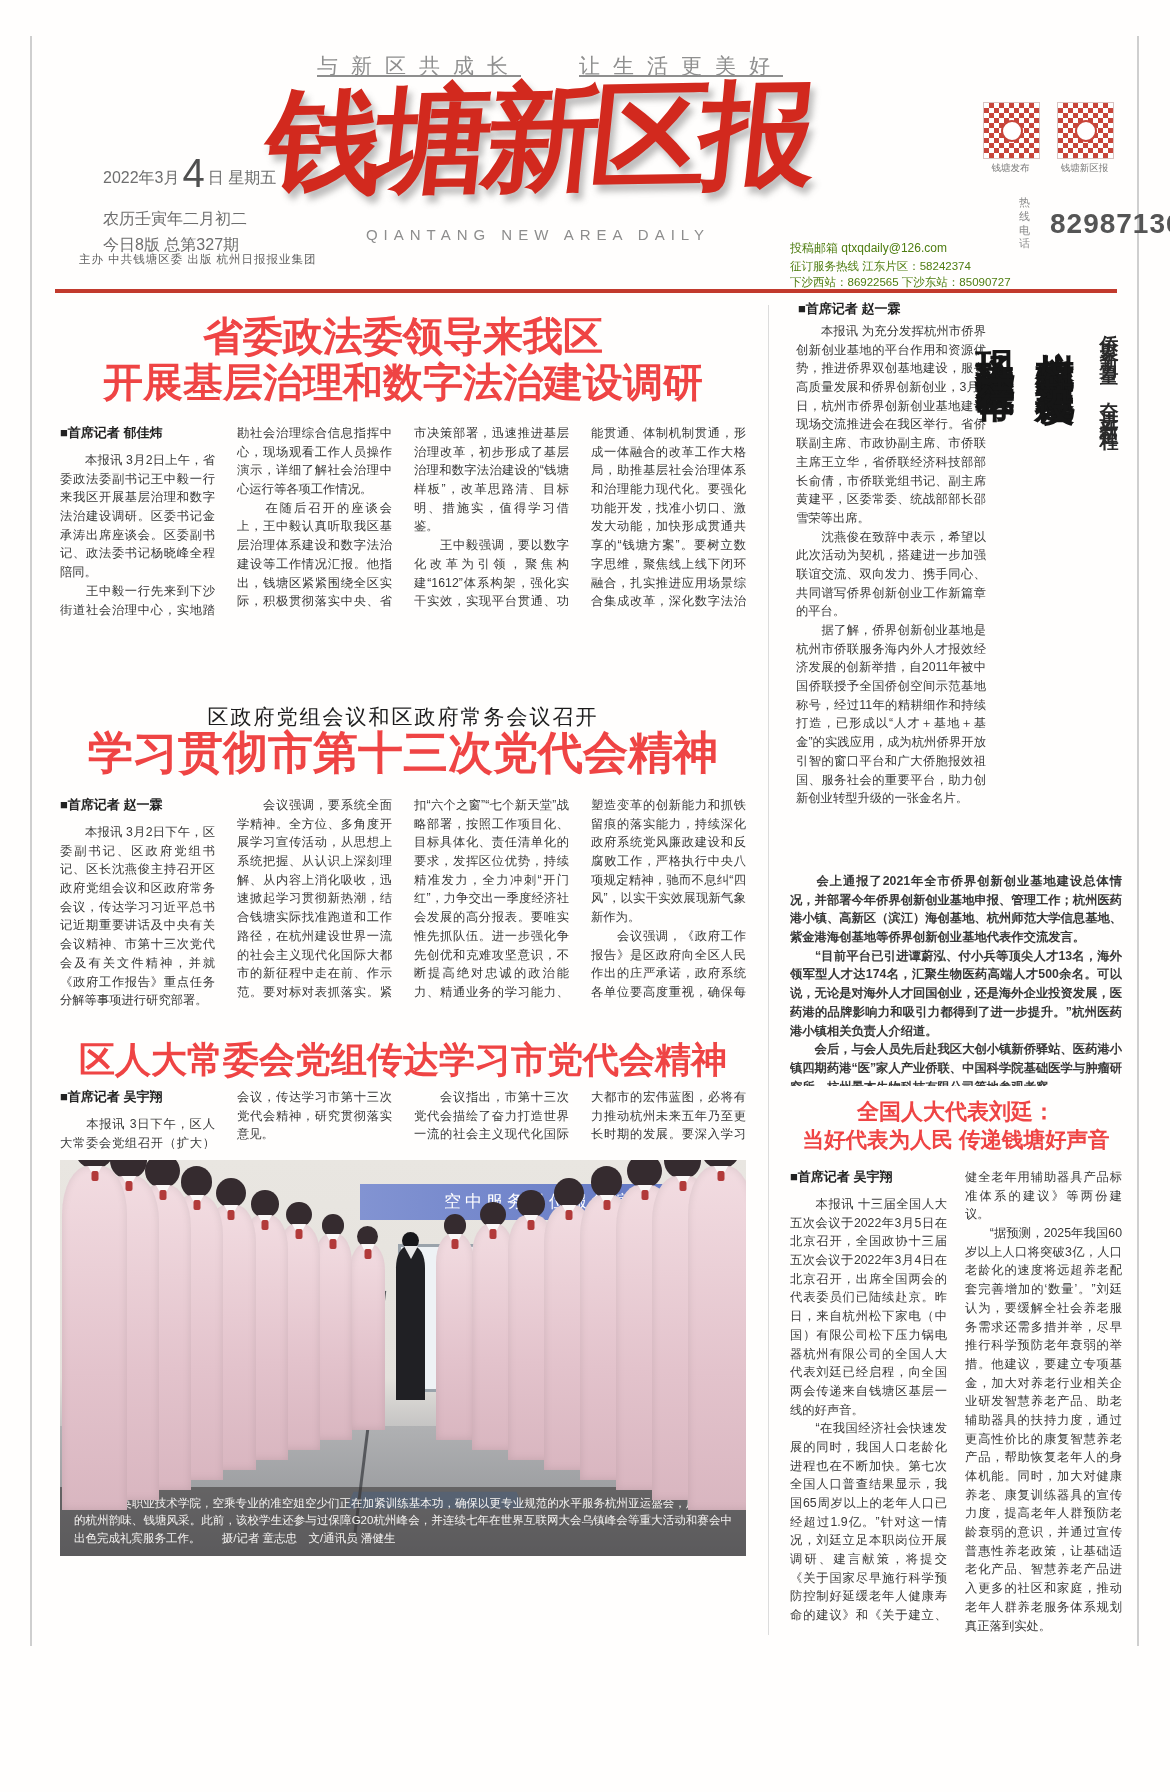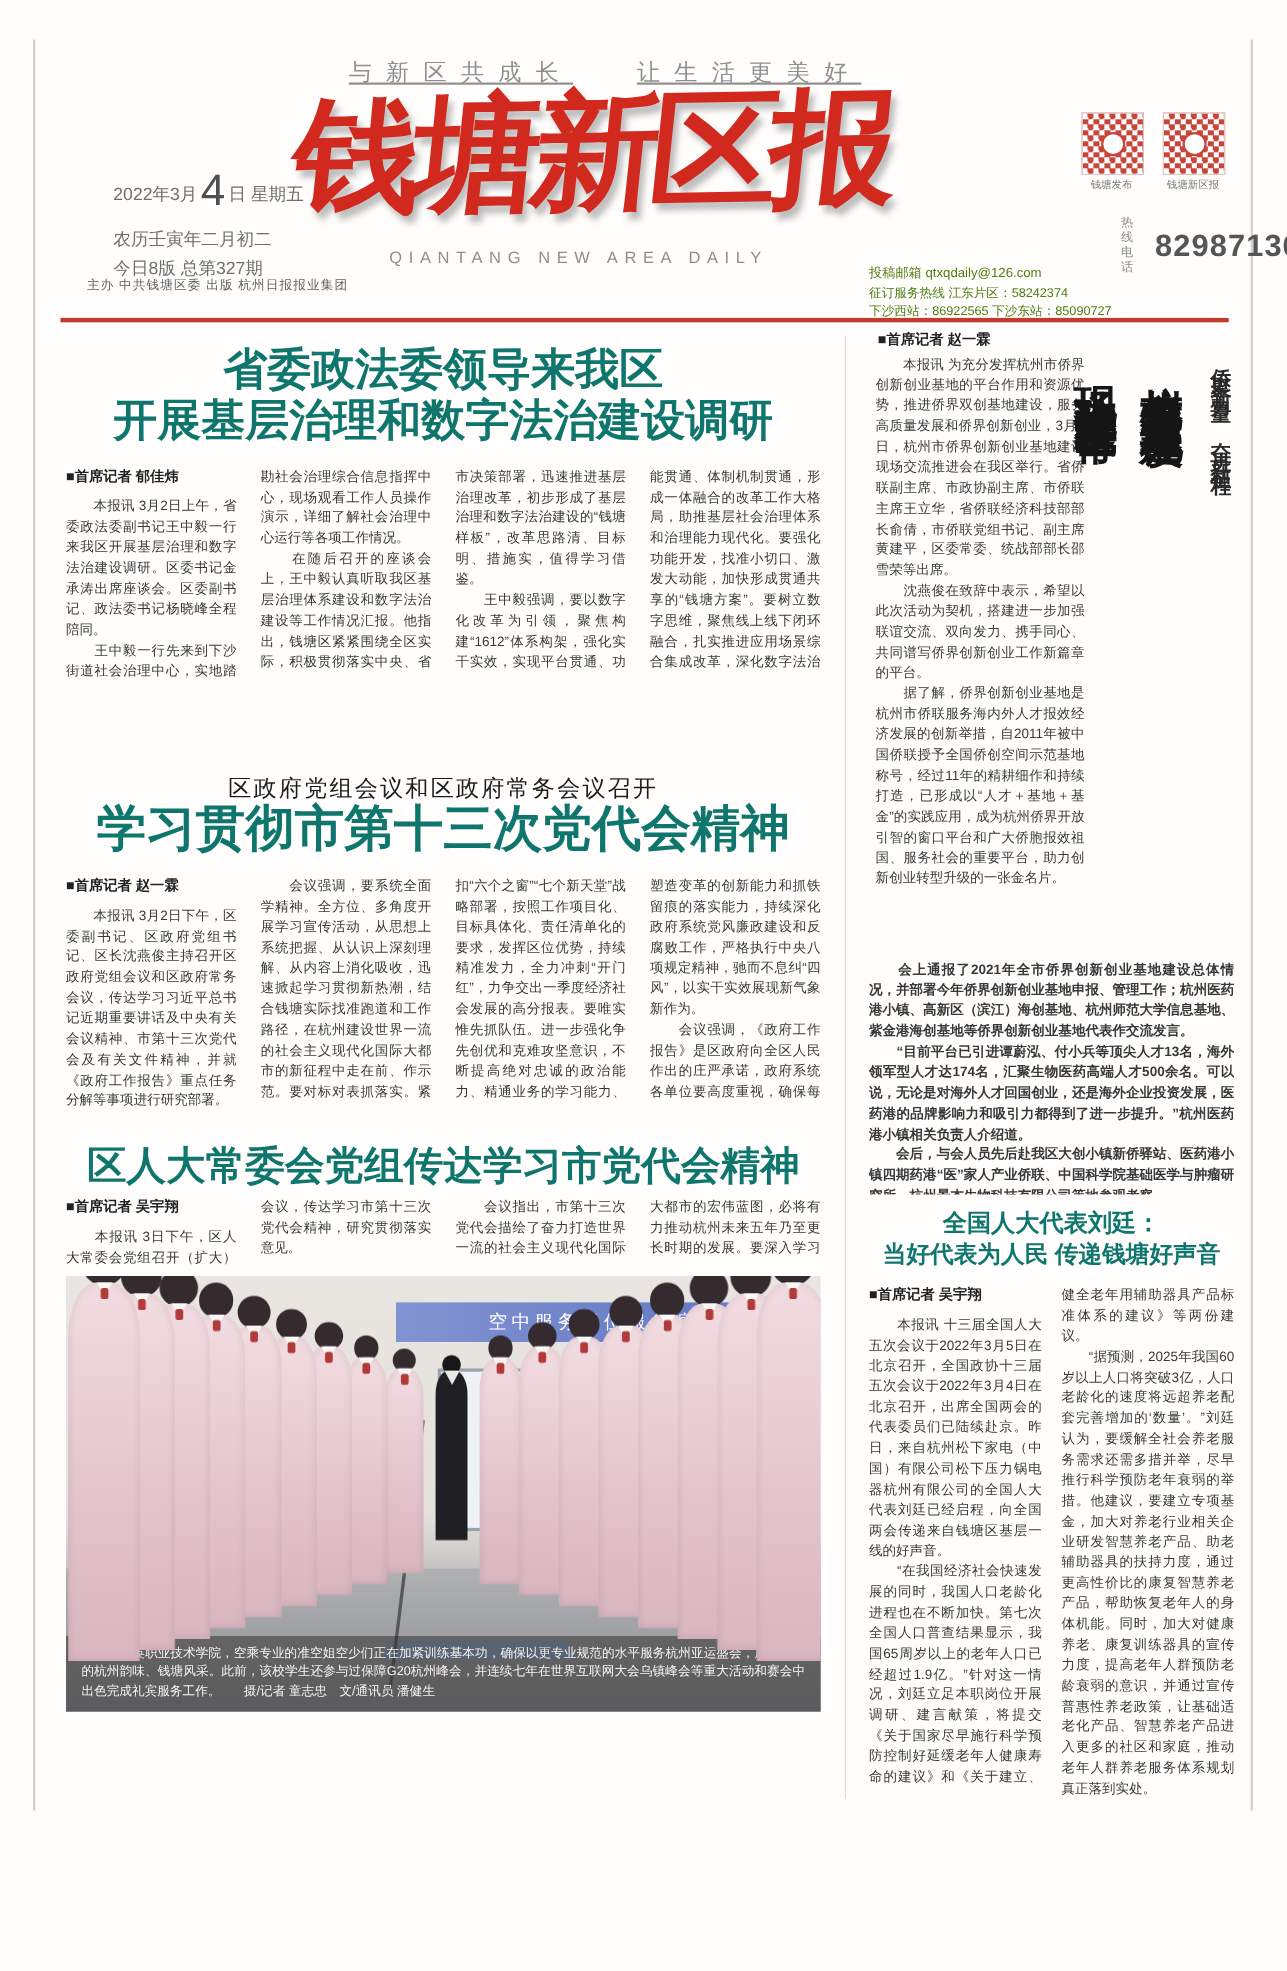--- a/index.html
+++ b/index.html
@@ -9,34 +9,34 @@
   .edge-rule{position:absolute;width:2px;background:#cfcfcf;top:36px;height:1610px;}
   .center{text-align:center;}
   
   .slogan{top:52px;left:170px;width:760px;font-size:21px;letter-spacing:13px;color:#8f8f8f;text-align:center;text-decoration:underline;}
   .slogan .gap{display:inline-block;width:58px;}
   .dateblock{top:140px;left:103px;font-size:16px;color:#6e6e6e;line-height:1.65;}
   .big-day{font-size:40px;color:#4f4f4f;vertical-align:-4px;padding:0 3px;}
   .masthead{top:66px;left:258px;width:560px;text-align:center;font-size:116px;line-height:1.25;
             font-weight:900;color:#d2291e;letter-spacing:-8px;transform:skewX(-7deg) rotate(-1deg);
             text-shadow:5px 7px 6px rgba(110,110,110,.45);}
-  .masthead-en{top:226px;left:246px;width:560px;text-align:center;font-size:15px;letter-spacing:6px;color:#8d8d8d;}
+  .masthead-en{top:226px;left:258px;width:560px;text-align:center;font-size:15px;letter-spacing:6px;color:#8d8d8d;}
   .publisher{top:252px;left:40px;font-size:11.5px;color:#5f5f5f;letter-spacing:1px;margin-left:39px;}
   .qr{top:102px;width:55px;height:55px;border:1px solid #d8c2c0;
       background:repeating-conic-gradient(#c8453a 0% 25%,#ffffff 0% 50%) 0 0/10px 10px;position:absolute;}
   .qr .dot{position:absolute;left:50%;top:50%;width:18px;height:18px;transform:translate(-50%,-50%);
       border-radius:50%;background:#fff;border:2px solid #c8453a;}
   .qr-label{top:162px;width:57px;text-align:center;font-size:9.5px;color:#7c7c7c;position:absolute;}
   .hotline{top:196px;left:975px;width:145px;display:flex;align-items:center;gap:20px;position:absolute;margin-left:44px;}
   .hotline .lab{font-size:11px;color:#8a8a8a;line-height:1.25;}
   .hotline .num{font-size:28px;font-weight:600;color:#555;letter-spacing:1px;}
   .rightlines{position:absolute;left:790px;width:330px;text-align:left;color:#4d7c0f;}
   .red-rule{top:289px;left:55px;width:1062px;height:4px;background:#c23a2d;position:absolute;}
   
-  .hl{font-weight:900;color:#0f766e;text-align:center;line-height:1.12;}
+  .hl{font-weight:900;color:#ef4444;text-align:center;line-height:1.12;}
   .byline{font-size:13px;font-weight:700;color:#222;margin-bottom:9px;}
   .bodytext{font-size:12.3px;line-height:1.52;color:#383838;text-align:justify;white-space:pre-line;}
   .colwrap{overflow:hidden;}
   .cols4{column-count:4;column-gap:22px;}
   .cols2{column-count:2;column-gap:18px;}
   .vdiv{position:absolute;width:1px;background:#dcdcdc;}
   
   .vblock{writing-mode:vertical-rl;}
   .v-kicker{font-size:19px;font-weight:600;letter-spacing:8px;color:#2a2a2a;margin-left:14px;}
   .v-big{font-size:39px;font-weight:900;letter-spacing:3px;color:#161616;margin-left:6px;}

